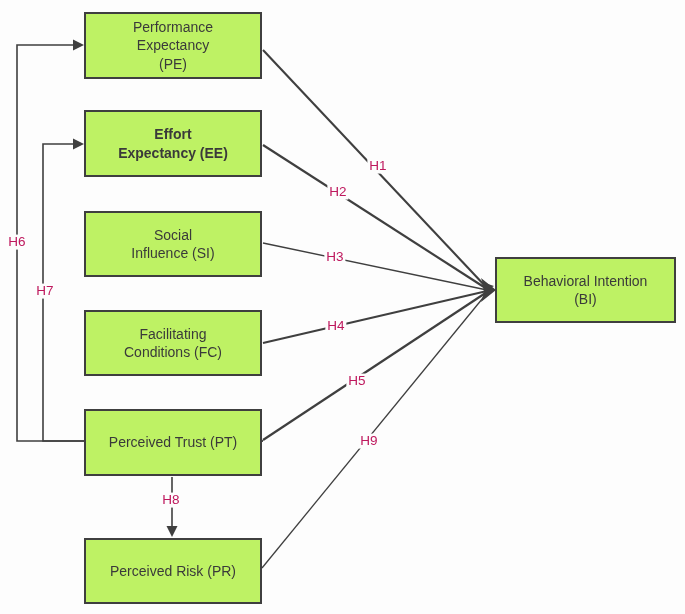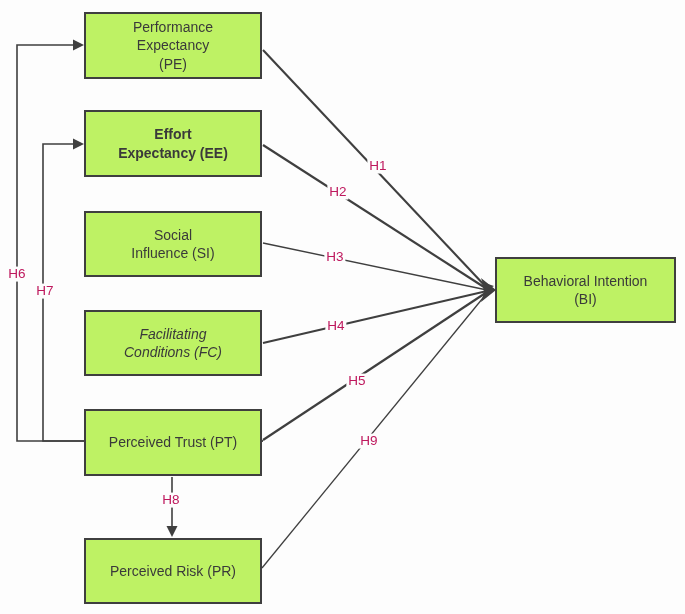--- a/index.html
+++ b/index.html
@@ -86,41 +86,41 @@
   <div class="node" style="left:84px;  top:12px;  width:178px; height:67px;">Performance
 Expectancy
 (PE)</div>
 
   <div class="node" style="left:84px;  top:110px; width:178px; height:67px;font-weight:bold;">Effort
 Expectancy (EE)</div>
 
   <div class="node" style="left:84px;  top:211px; width:178px; height:66px;">Social
 Influence (SI)</div>
 
-  <div class="node" style="left:84px;  top:310px; width:178px; height:66px;font-style:italic;">Facilitating
+  <div class="node" style="left:84px;  top:310px; width:178px; height:66px;">Facilitating
 Conditions (FC)</div>
 
   <div class="node" style="left:84px;  top:409px; width:178px; height:67px;">Perceived Trust (PT)</div>
 
   <div class="node" style="left:84px;  top:538px; width:178px; height:66px;">Perceived Risk (PR)</div>
 
   <div class="node" style="left:495px; top:257px; width:181px; height:66px;">Behavioral Intention
 (BI)</div>
 
   <div class="hlabel" style="left:378px; top:166px;">H1</div>
 
   <div class="hlabel" style="left:338px; top:192px;">H2</div>
 
   <div class="hlabel" style="left:335px; top:257px;">H3</div>
 
   <div class="hlabel" style="left:336px; top:326px;">H4</div>
 
   <div class="hlabel" style="left:357px; top:381px;">H5</div>
 
-  <div class="hlabel" style="left:17px;  top:242px;margin-top:32px;">H6</div>
+  <div class="hlabel" style="left:17px;  top:242px;">H6</div>
 
   <div class="hlabel" style="left:45px;  top:291px;">H7</div>
 
   <div class="hlabel" style="left:171px; top:500px;">H8</div>
 
   <div class="hlabel" style="left:369px; top:441px;">H9</div>
 
 </div>
 
 </body></html>

